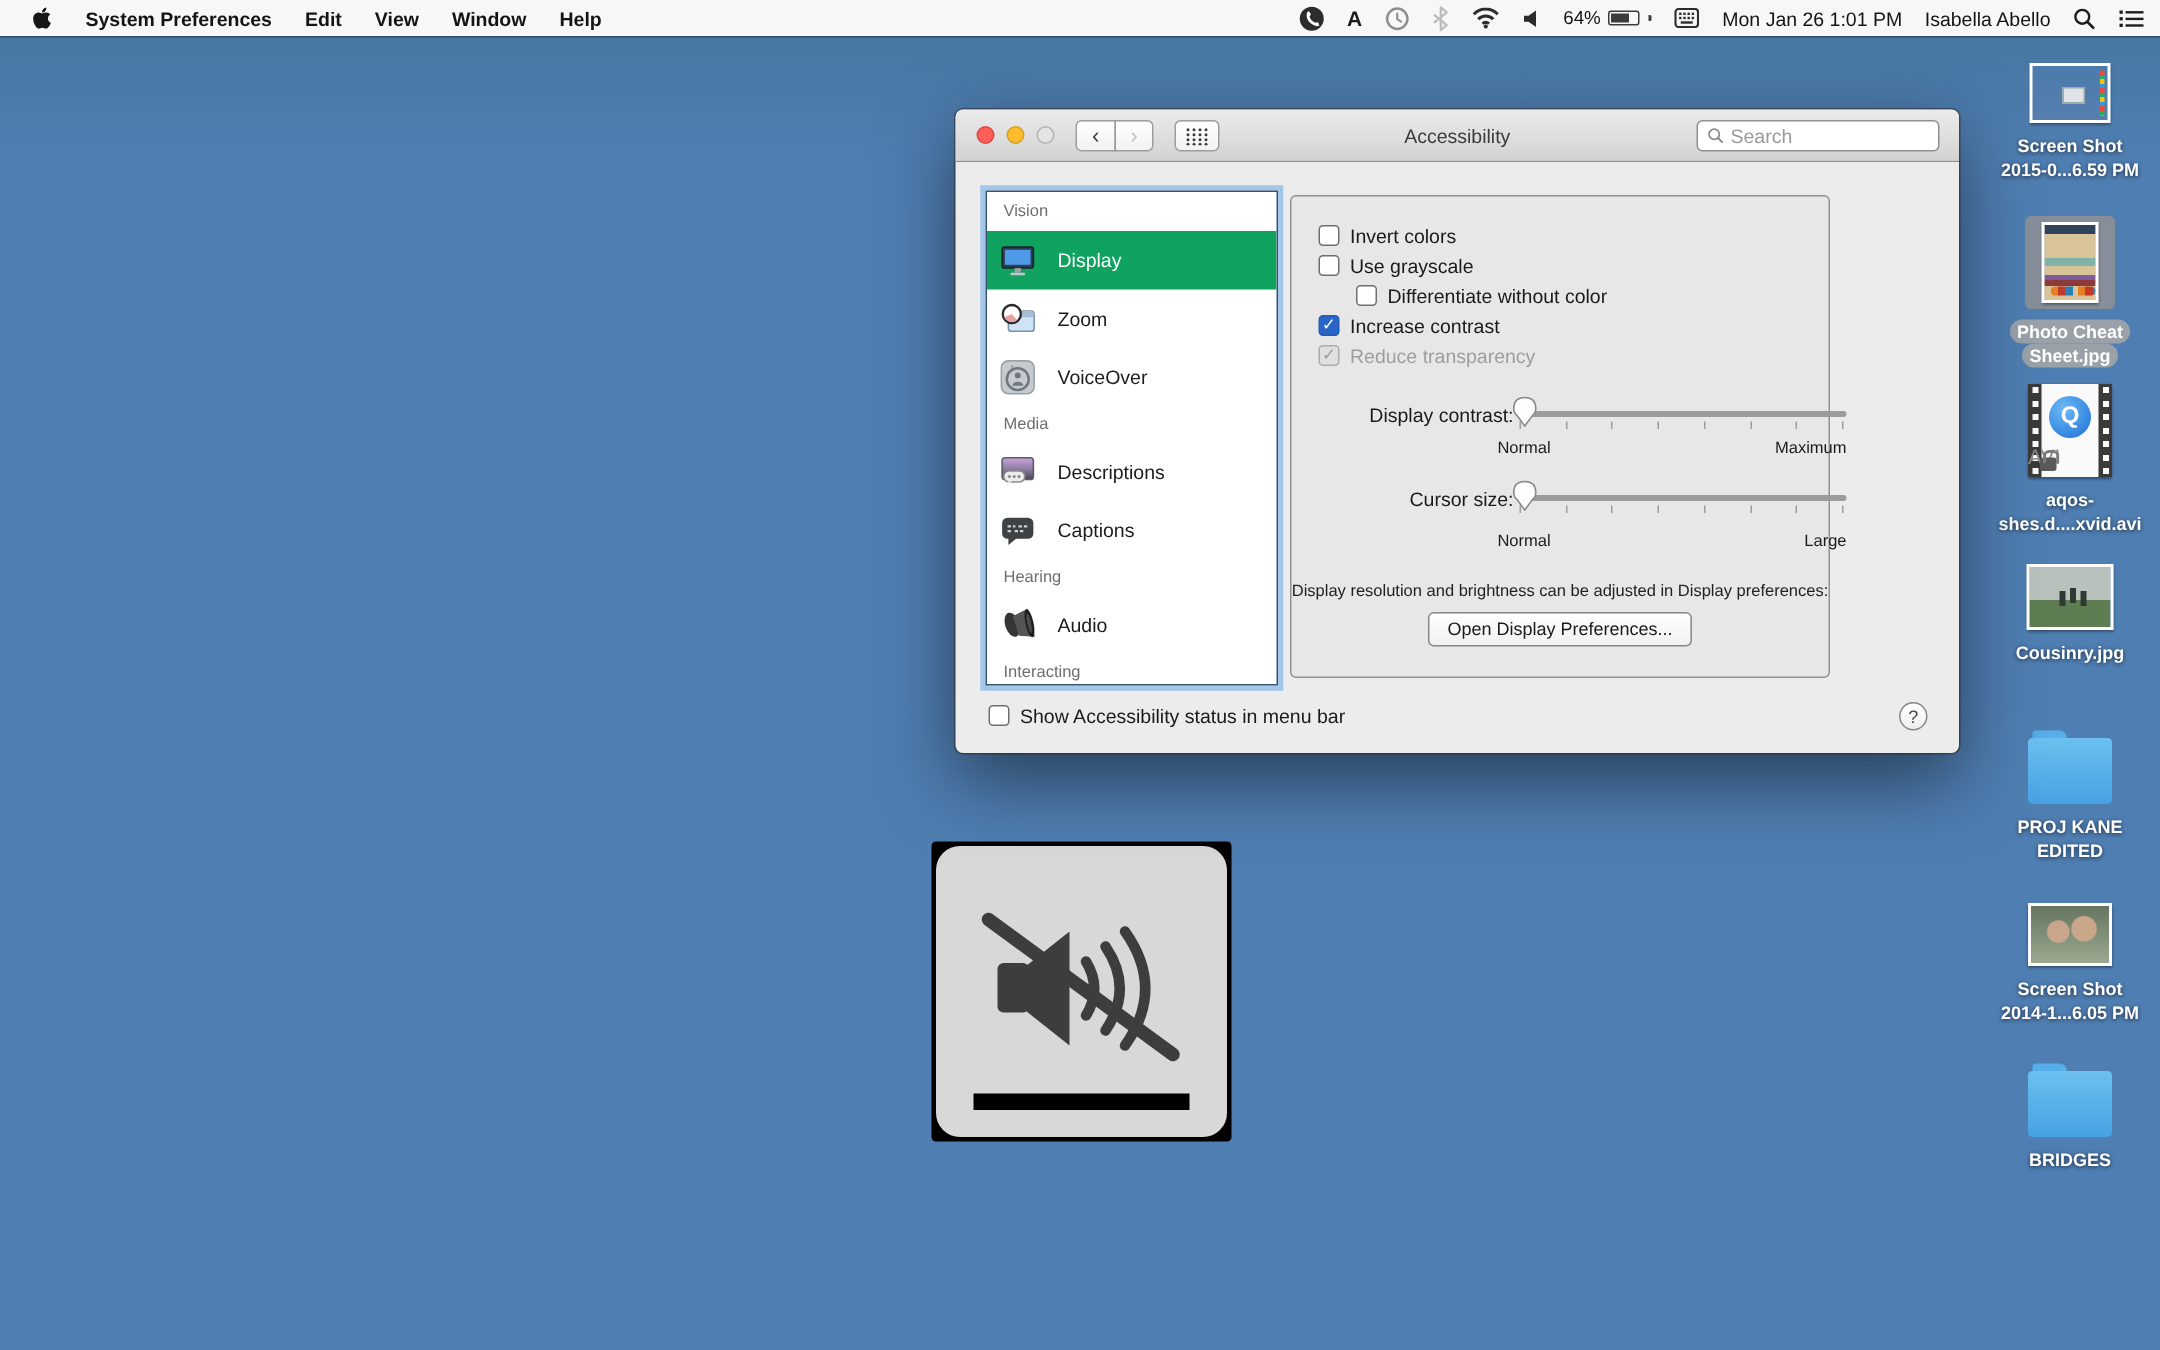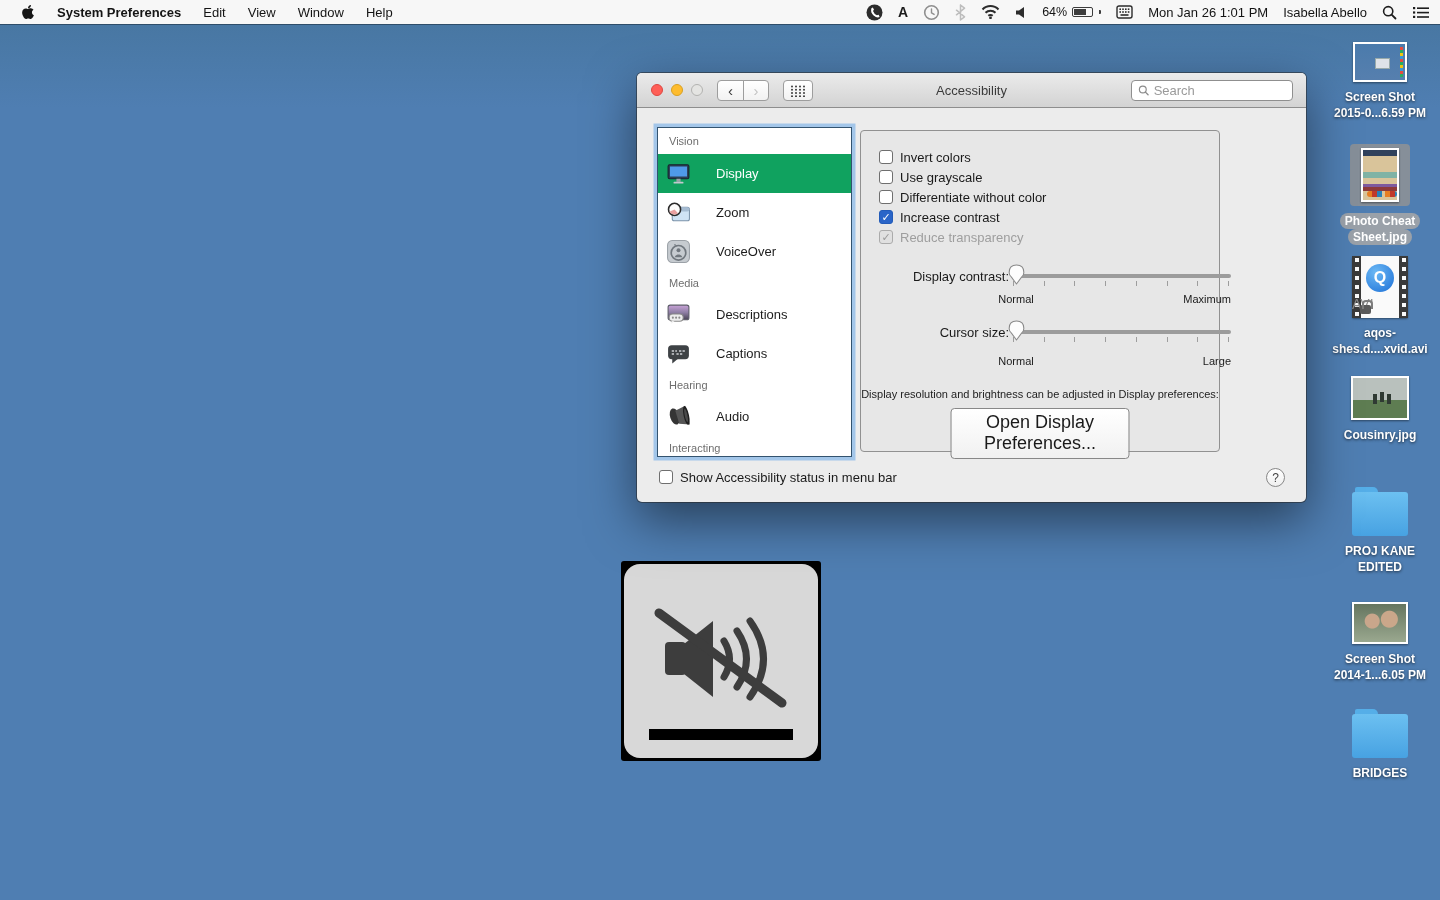--- a/index.html
+++ b/index.html
@@ -6,21 +6,21 @@
   html,body { width:1440px; height:900px; overflow:hidden; }
   body { font-family:"Liberation Sans","DejaVu Sans",sans-serif; }
   #stage { position:relative; width:1440px; height:900px; overflow:hidden;
            background:linear-gradient(#46759e 0%, #4f7eb2 12%, #4f7eb2 100%); }
 
   
   .menubar { position:absolute; top:0; left:0; right:0; height:24px; background:#f7f7f7;
              display:flex; align-items:center; padding:0 10px; font-size:13px; color:#141414;
              box-shadow:0 1px 0 rgba(0,0,0,.35); z-index:60;text-align:center; }
   .mb-left { display:flex; align-items:center; }
-  .mb-item { padding:0 11px; height:24px; display:flex; align-items:center; }
+  .mb-item { padding:0 11px; height:24px; display:flex; align-items:center;font-weight:bold; }
   .mb-app { font-weight:bold; }
   .mb-right { margin-left:auto; display:flex; align-items:center; gap:15px; font-size:12.5px; }
   .mb-right .ic { display:flex; align-items:center; }
   .batt-wrap { display:flex; align-items:center; gap:5px; }
   .batt-body { width:21px; height:10px; border:1px solid #3c3c3c; border-radius:2px; position:relative; }
   .batt-fill { position:absolute; top:1px; left:1px; bottom:1px; width:64%; background:#3c3c3c; }
   .batt-nub { width:2px; height:4px; background:#3c3c3c; border-radius:0 1px 1px 0; margin-left:1px; }
 
   
   .window { position:absolute; left:637px; top:73px; width:669px; height:429px;
@@ -45,21 +45,21 @@
                border:1px solid #8f8f8f; border-radius:4px; display:flex; align-items:center; padding:0 6px; }
   .searchbox input { border:none; outline:none; background:transparent; font-size:13px; width:100%;
                      font-family:"Liberation Sans",sans-serif; color:#333; }
   .searchbox input::placeholder { color:#9a9a9a; }
 
   
   .sidebar { position:absolute; left:20px; top:54px; width:195px; height:330px; background:#fff;
              border:1.5px solid #33536f; box-shadow:0 0 0 3.5px #a3c6e9; overflow:hidden; }
   .sec-h { height:26px; display:flex; align-items:center; padding-left:11px; font-size:11px; color:#6e6e6e; }
   .sec-h.small { height:24px; }
-  .srow { height:39px; display:flex; align-items:center; padding-left:8px; gap:25px; font-size:13px; color:#1c1c1c; }
+  .srow { height:39px; display:flex; align-items:center; padding-left:8px; gap:14px; font-size:13px; color:#1c1c1c; }
   .srow.sel { background:#10a25f; color:#fff; }
   .srow svg { flex:0 0 auto; }
 
   
   .panel { position:absolute; left:223px; top:57px; width:360px; height:322px; background:#e7e7e7;
            border:1px solid #919191; border-radius:4px; }
   .cbrow { position:absolute; left:18px; height:20px; display:flex; align-items:center; gap:7px;
            font-size:13px; color:#1a1a1a; }
   .cb { width:14px; height:14px; border:1px solid #6f6f6f; border-radius:3px; background:#fff;
         display:flex; align-items:center; justify-content:center; font-size:11px; line-height:1; color:#fff; }
@@ -71,21 +71,21 @@
   .sl-track { position:absolute; left:150px; width:220px; height:4px; background:#9c9c9c; border-radius:2px; }
   .sl-knob  { position:absolute; z-index:2; }
   .sl-ticks { position:absolute; left:152px; width:216px; display:flex; justify-content:space-between; }
   .sl-ticks i { width:1px; height:5px; background:#9d9d9d; }
   .sl-min,.sl-max { position:absolute; font-size:11px; color:#1a1a1a; width:70px; }
   .sl-min { text-align:center; } .sl-max { text-align:right; }
 
   .panel-note { position:absolute; top:257px; left:0; right:0; text-align:center; font-size:11px; color:#222; }
   .panel-btn { position:absolute; top:277px; left:50%; transform:translateX(-50%);
                background:linear-gradient(#ffffff,#f1f1f1); border:1px solid #888; border-radius:4px;
-               font-size:18px; color:#1a1a1a; padding:3px 12px 4px; font-family:"Liberation Sans",sans-serif; }
+               font-size:12px; color:#1a1a1a; padding:3px 12px 4px; font-family:"Liberation Sans",sans-serif; }
   .footer-row { position:absolute; left:22px; top:397px; display:flex; gap:7px;
                 font-size:13px; color:#1a1a1a; }
   .help-btn { position:absolute; left:629px; top:395px; width:19px; height:19px; border-radius:50%;
               background:linear-gradient(#fff,#efefef); border:1px solid #878787; display:flex;
               align-items:center; justify-content:center; font-size:12px; color:#444; }
 
   
   .hud { position:absolute; left:621px; top:561px; width:200px; height:200px; background:#000;
          border-radius:3px; z-index:20; }
   .hud-inner { position:absolute; inset:3px; background:#d8d8d8; border-radius:16px; }
@@ -354,21 +354,21 @@
 
     <div class="panel">
       <div class="cbrow" style="top:16px;">
         <span class="cb"></span>
         <span>Invert colors</span>
       </div>
       <div class="cbrow" style="top:36px;">
         <span class="cb"></span>
         <span>Use grayscale</span>
       </div>
-      <div class="cbrow" style="top:56px;">
+      <div class="cbrow" style="top:56px;margin-left:25px;">
         <span class="cb"></span>
         <span>Differentiate without color</span>
       </div>
       <div class="cbrow" style="top:76px;">
         <span class="cb checked">✓</span>
         <span>Increase contrast</span>
       </div>
       <div class="cbrow dis" style="top:96px;">
         <span class="cb dis">✓</span>
         <span>Reduce transparency</span>

